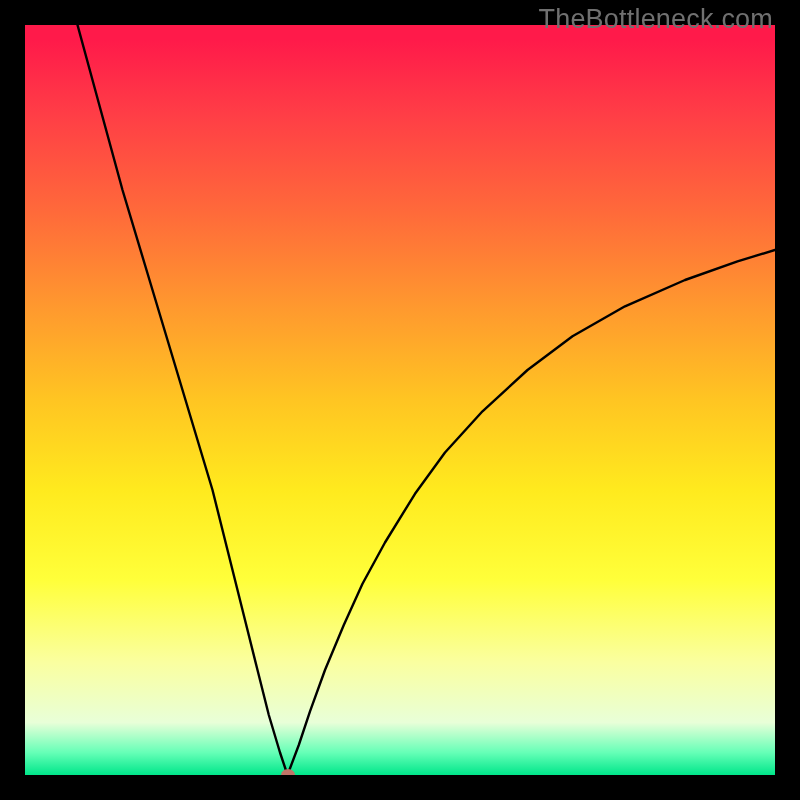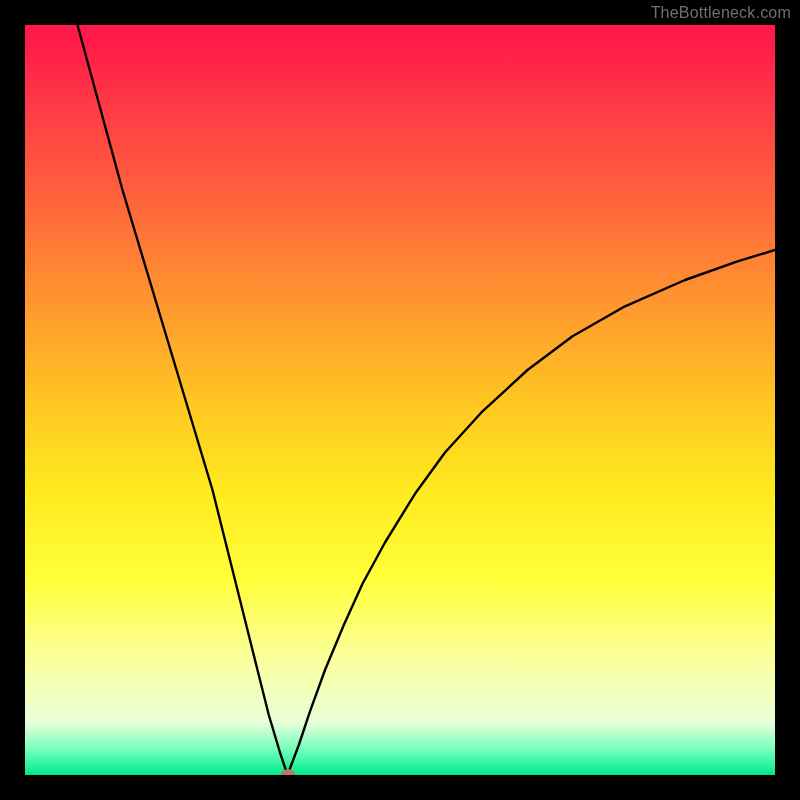--- a/index.html
+++ b/index.html
@@ -43,23 +43,23 @@
       #00e68a 100%
     );
   }
   .curve-layer {
     position: absolute;
     inset: 0;
   }
   .watermark {
     position: absolute;
     top: 4px;
-    right: 9px;
+    right: 27px;
     color: #707070;
-    font-size: 16px;
+    font-size: 27px;
     font-weight: 400;
     letter-spacing: 0.2px;
     user-select: none;
     margin-left: 24px;
   }
   .marker {
     position: absolute;
     width: 14px;
     height: 12px;
     border-radius: 50%;

